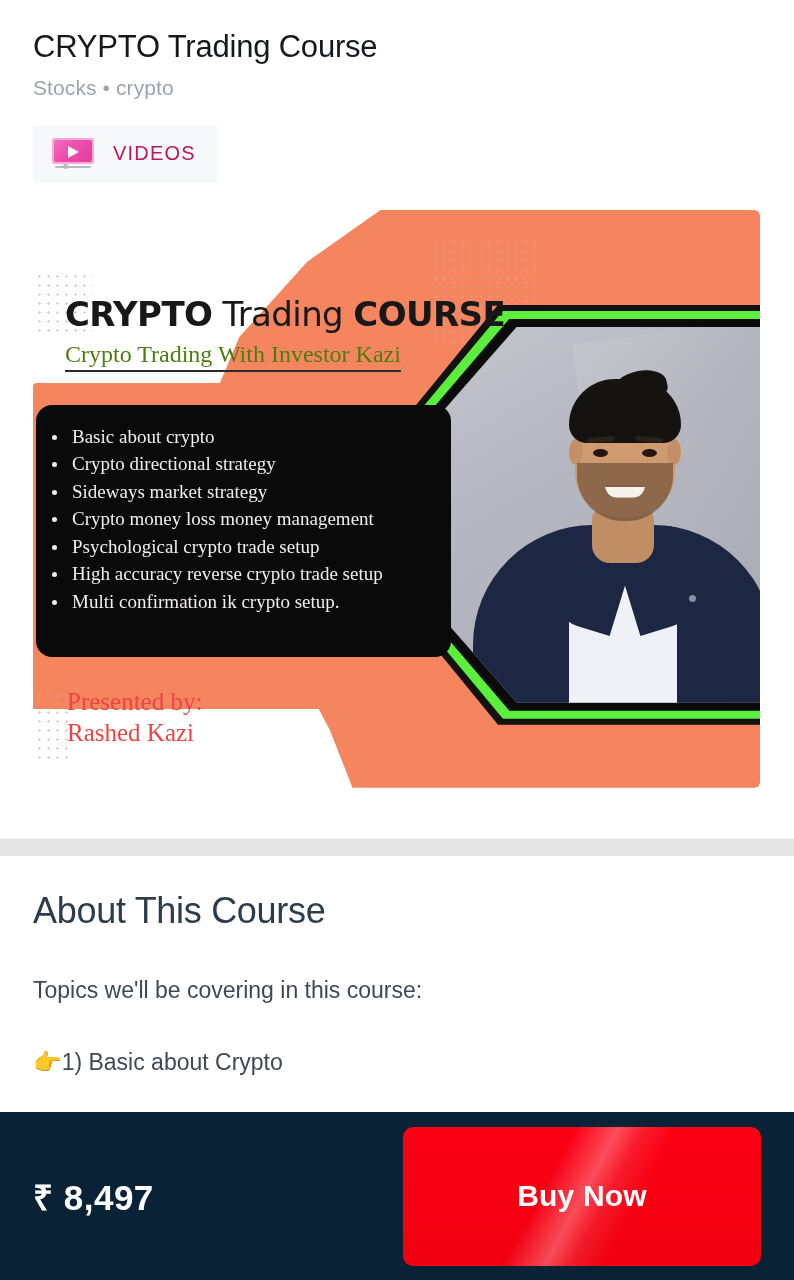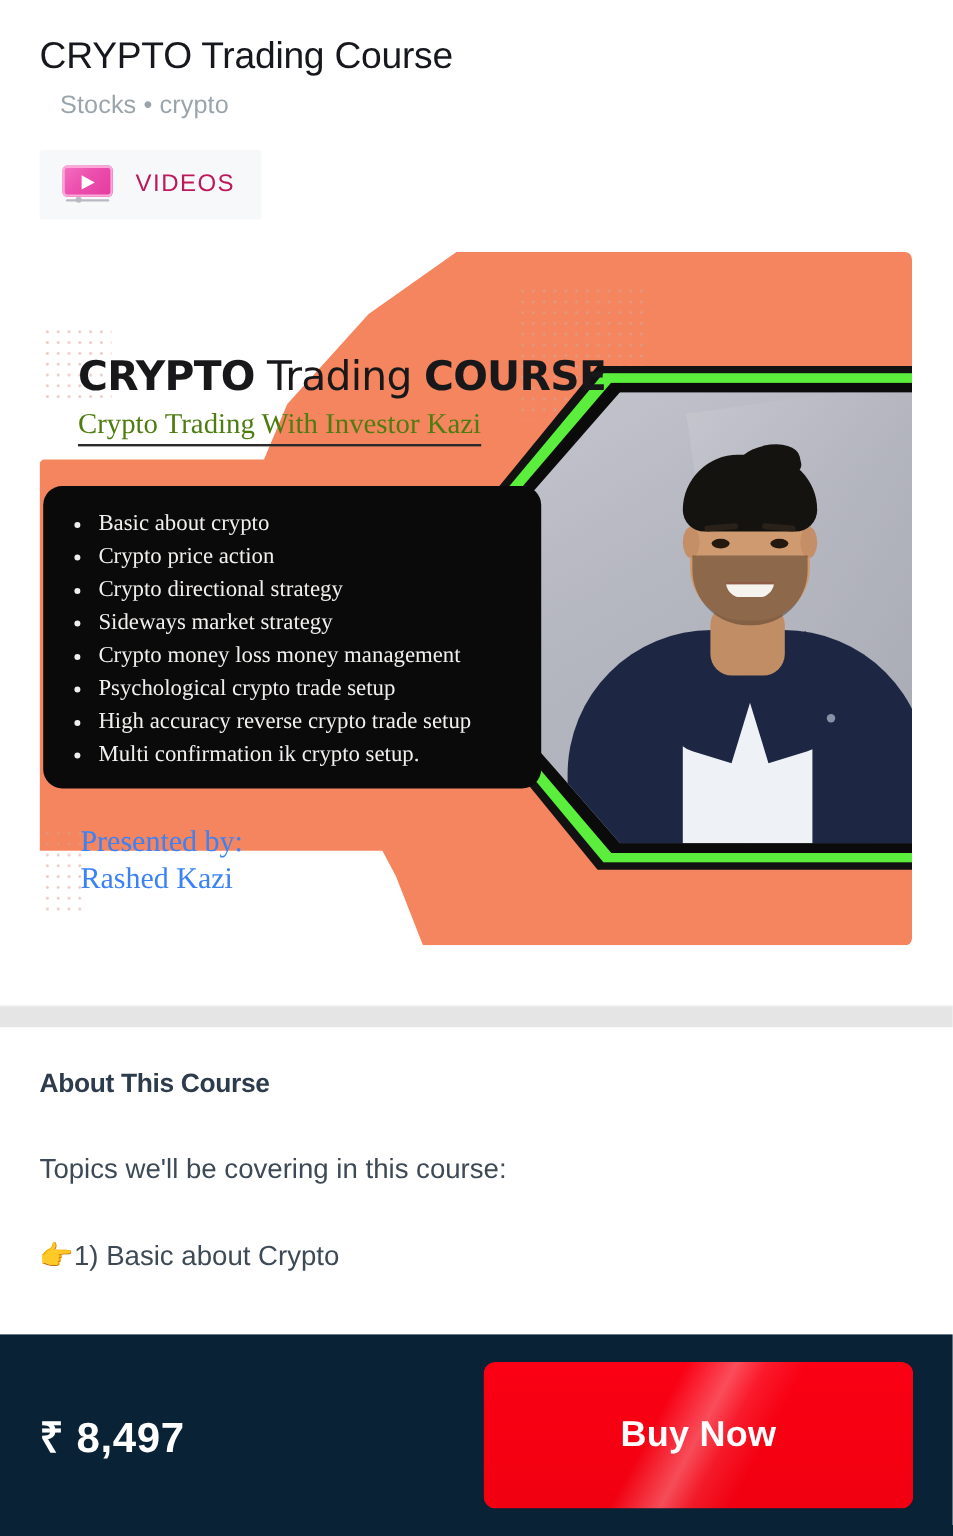--- a/index.html
+++ b/index.html
@@ -29,21 +29,20 @@
     letter-spacing: -0.2px;
     line-height: 1.25;
   }
 
   .course-subtitle {
     margin-top: 9px;
     font-size: 21px;
     font-weight: 400;
     color: #9aa5ab;
     letter-spacing: 0.1px;
-    margin-left: 17px;
   }
 
   
   .badge-row { margin-top: 25px; }
 
   .videos-badge {
     display: inline-flex;
     align-items: center;
     gap: 19px;
     background: #f6f8f9;
@@ -182,21 +181,21 @@
   }
 
   .list-box {
     position: absolute;
     left: 3px;
     top: 195px;
     width: 415px;
     height: 252px;
     background: #0a0a0a;
     border-radius: 16px;
-    padding: 18px 18px 18px 18px;
+    padding: 18px 18px 18px 8px;
     z-index: 5;
   }
   .list-box ul { list-style: none; }
   .list-box li {
     position: relative;
     font-family: "Liberation Serif", serif;
     font-size: 19px;
     line-height: 27.5px;
     color: #f2f0ee;
     padding-left: 28px;
@@ -212,21 +211,21 @@
     background: #efeeec;
   }
 
   .presented {
     position: absolute;
     left: 34px;
     top: 476px;
     font-family: "Liberation Serif", serif;
     font-size: 25px;
     line-height: 31px;
-    color: #3b82f6;
+    color: #ef4444;
     z-index: 4;
   }
 
   
   .photo-frame {
     position: absolute;
     right: -34px;
     top: 95px;
     width: 400px;
     height: 420px;
@@ -372,22 +371,22 @@
 
   
   .about {
     position: absolute;
     left: 0;
     top: 856px;
     width: 794px;
     padding: 34px 33px 0 33px;
   }
   .about-heading {
-    font-size: 22px;
-    font-weight: 700;
+    font-size: 36px;
+    font-weight: 400;
     color: #2d3c4c;
     letter-spacing: -0.3px;
   }
   .about-text {
     margin-top: 42px;
     font-size: 23px;
     color: #3d4a56;
     line-height: 1.4;
   }
   .about-item {
@@ -416,21 +415,21 @@
     margin-top: 40px;
   }
   .price {
     font-size: 35px;
     font-weight: 700;
     color: #ffffff;
     letter-spacing: 0.5px;
   }
   .buy-now {
     width: 358px;
-    height: 122px;
+    height: 139px;
     border: none;
     border-radius: 10px;
     color: #ffffff;
     font-size: 30px;
     font-weight: 700;
     letter-spacing: 0.2px;
     cursor: pointer;
     background:
       linear-gradient(118deg,
         rgba(255,255,255,0.00) 40%,
@@ -475,21 +474,20 @@
 
       <div class="banner-title">
         <span>CRYPTO</span><span class="light"> Trading </span><span>COURSE</span>
       </div>
 
       <div class="banner-sub">Crypto Trading With Investor Kazi</div>
 
       <div class="list-box">
         <ul>
           <li>Basic about crypto</li>
-          <li>Crypto price action</li>
           <li>Crypto directional strategy</li>
           <li>Sideways market strategy</li>
           <li>Crypto money loss money management</li>
           <li>Psychological crypto trade setup</li>
           <li>High accuracy reverse crypto trade setup</li>
           <li>Multi confirmation ik crypto setup.</li>
         </ul>
       </div>
 
       <div class="presented">

